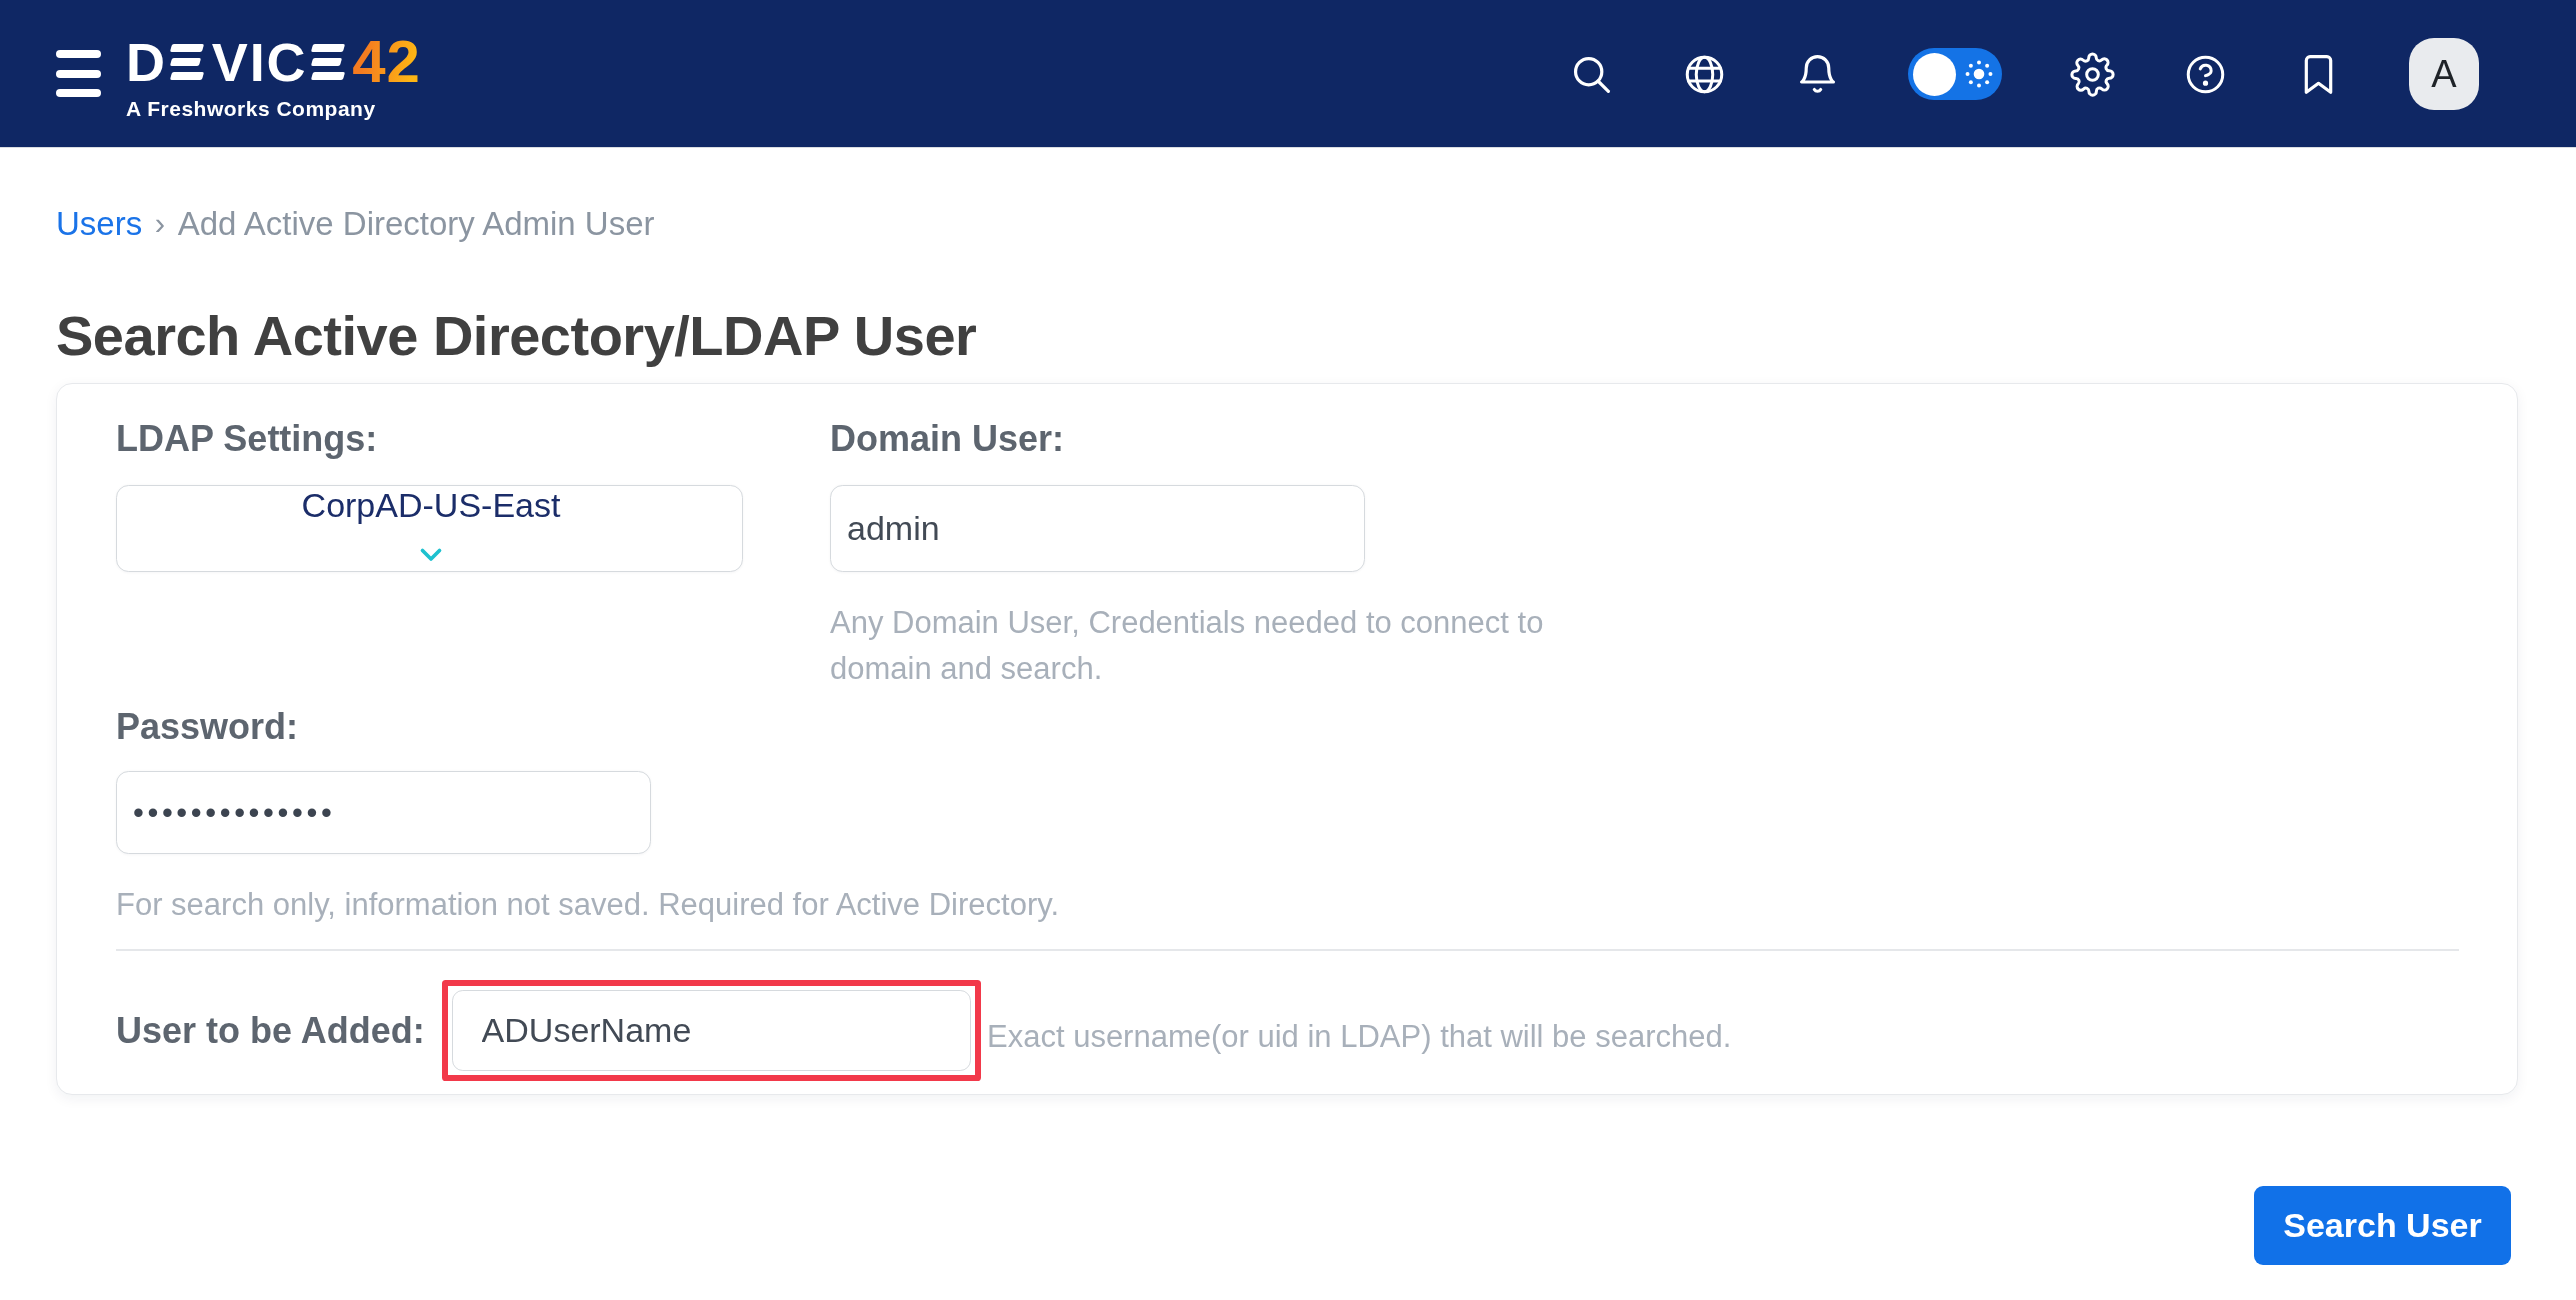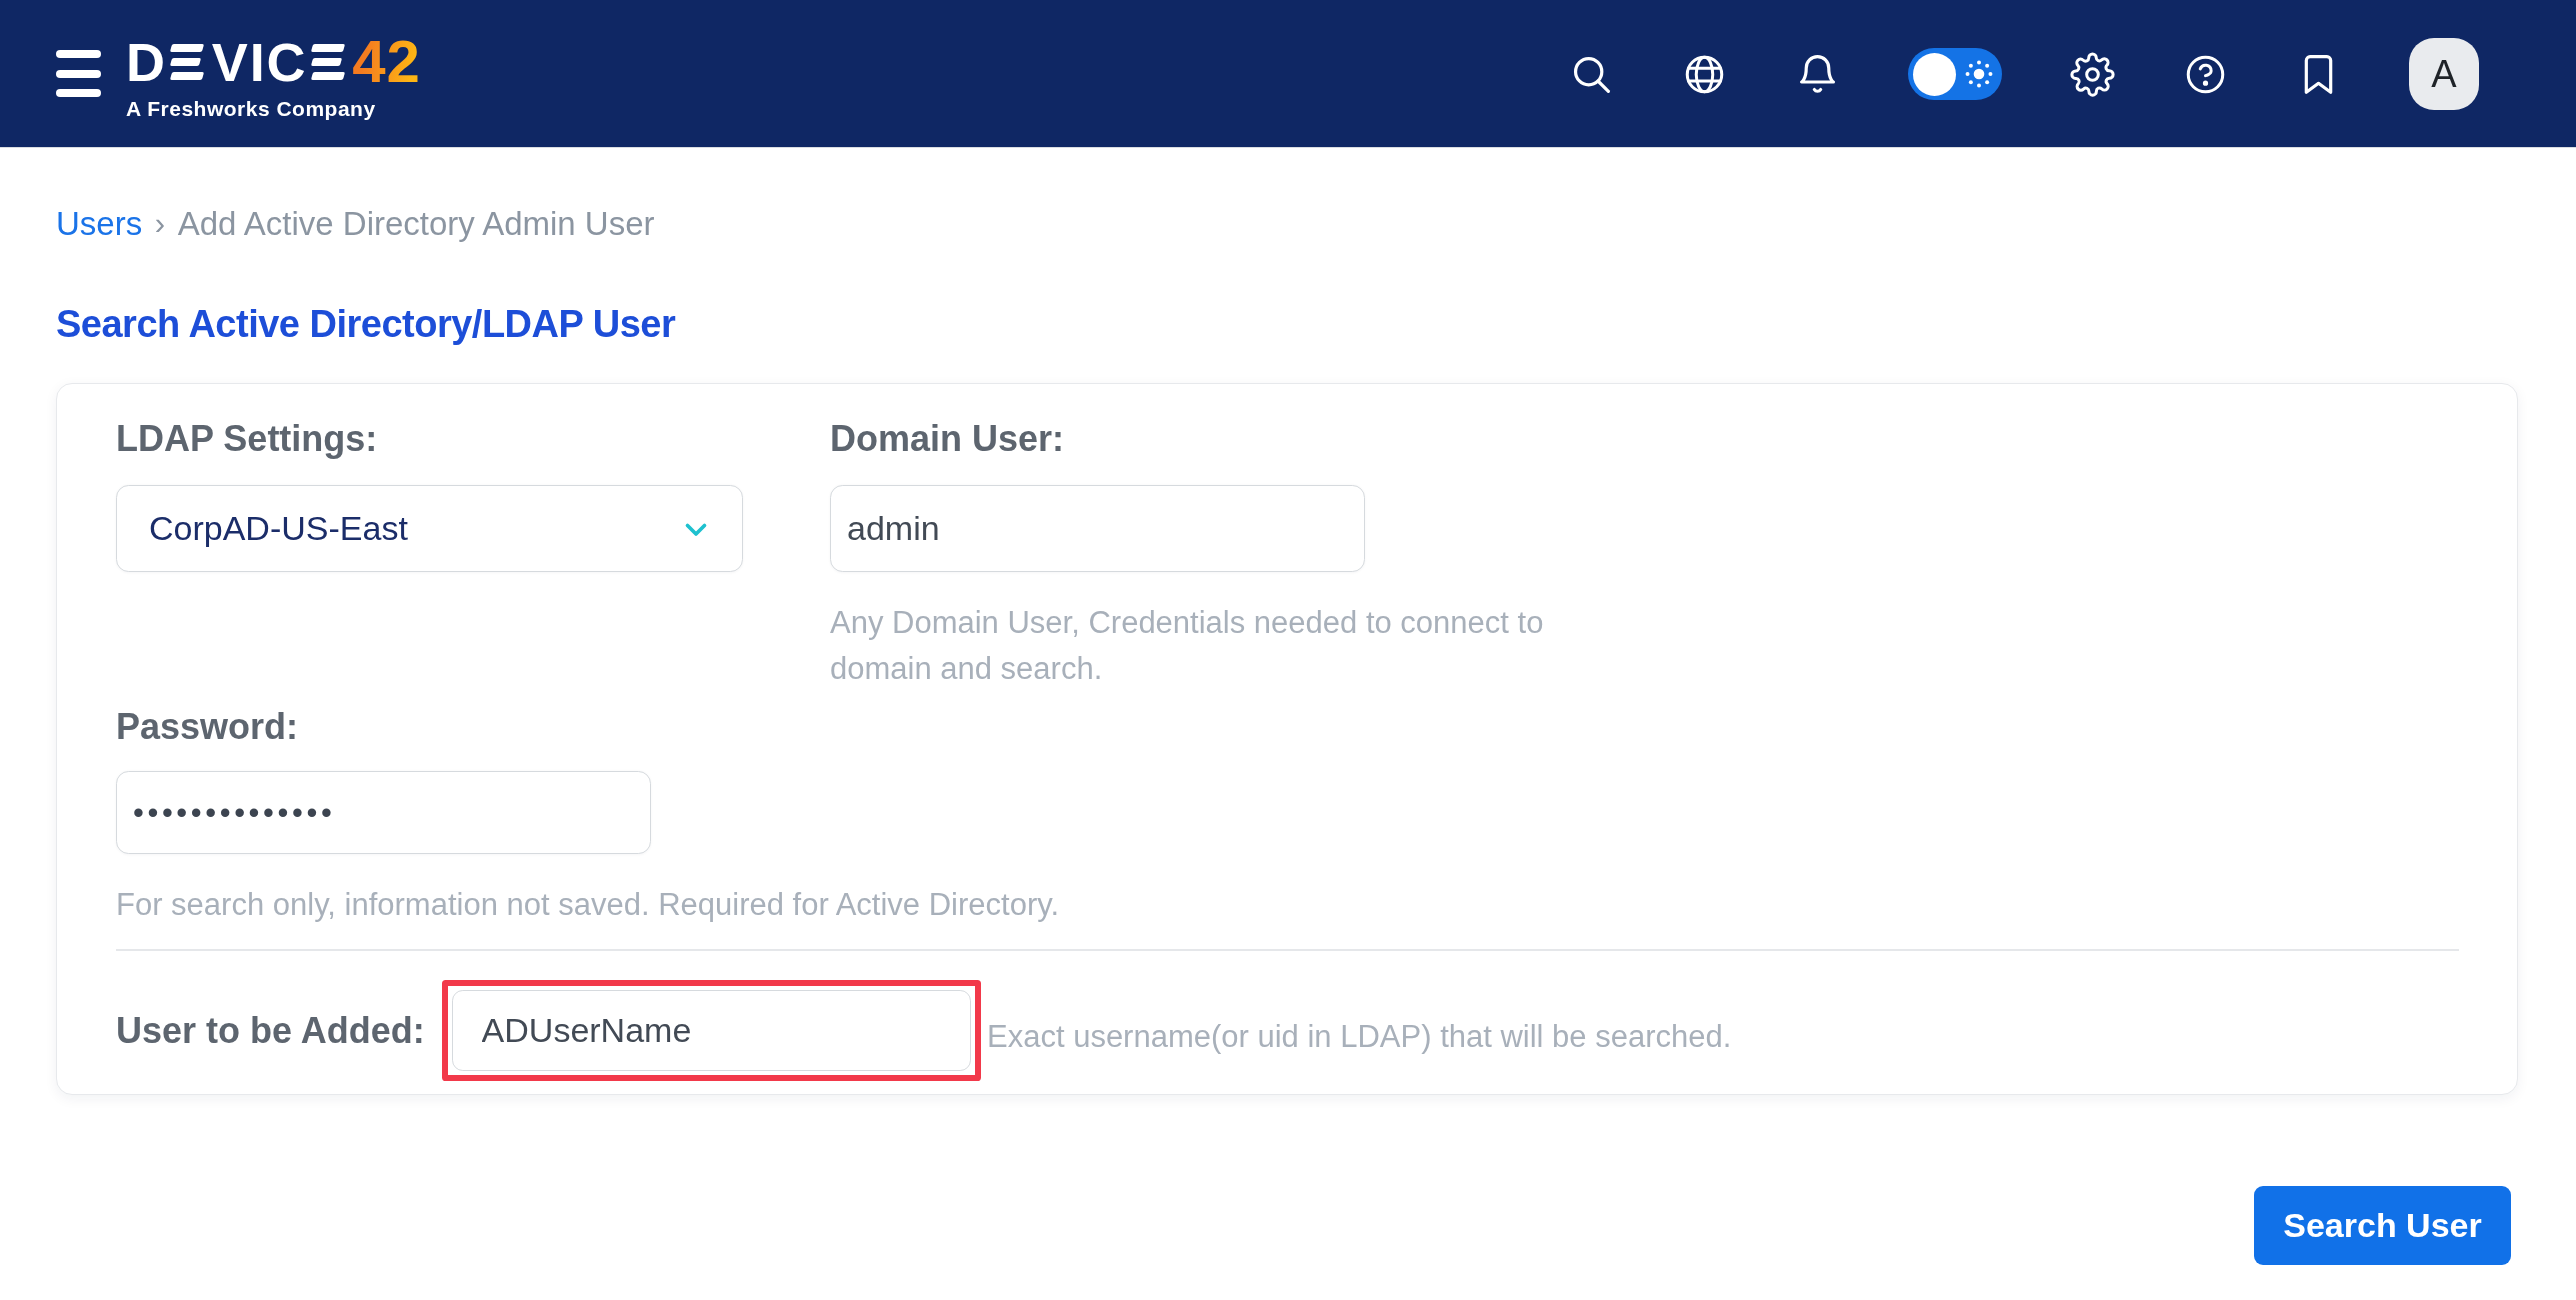--- a/index.html
+++ b/index.html
@@ -44,21 +44,21 @@
     display:flex; align-items:center; justify-content:center;
     color:#1f2328; font-size:38px; font-weight:500; cursor:pointer;
   }
 
   
   .breadcrumb { position:absolute; left:56px; top:205px; font-size:33px; display:flex; gap:12.6px; align-items:center; }
   .breadcrumb .bc-link { color:#1a73e8; font-weight:500; text-decoration:none; cursor:pointer; }
   .breadcrumb .bc-sep { color:#8b95a1; font-size:31px; }
   .breadcrumb .bc-current { color:#8b95a1; }
 
-  .page-title { position:absolute; left:56px; top:303px; font-size:38px; font-weight:700; color:#1d4ed8; letter-spacing:-0.5px; }
+  .page-title { position:absolute; left:56px; top:303px; font-size:56px; font-weight:700; color:#404040; letter-spacing:-0.5px; }
 
   
   .card {
     position:absolute; left:56px; top:383px; width:2462px; height:712px;
     background:#ffffff; border:0.9px solid #e7e9ec; border-radius:16px;
     box-shadow:0 3.6px 12.6px rgba(20,30,60,0.06);
   }
   .field-label { position:absolute; font-size:36px; font-weight:600; color:#5d656f; }
   .helper { position:absolute; font-size:31px; color:#a8b0ba; line-height:46px; }
 
@@ -201,21 +201,21 @@
     <a class="bc-link">Users</a>
     <span class="bc-sep">›</span>
     <span class="bc-current">Add Active Directory Admin User</span>
   </div>
 
   <h1 class="page-title">Search Active Directory/LDAP User</h1>
 
   <div class="card">
 
     <div class="field-label" style="left:59px; top:34px;">LDAP Settings:</div>
-    <div class="select" style="left:59px; top:101px; width:627px; height:87px;">
+    <div class="select" style="left:59px; top:101px; width:627px; height:87px;flex-direction:column;">
       <span class="select-value">CorpAD-US-East</span>
       <svg viewBox="0 0 24 24" fill="none" stroke="#1ec1cf" stroke-width="2.6" stroke-linecap="round" stroke-linejoin="round">
         <polyline points="6 9.5 12 15.5 18 9.5"></polyline>
       </svg>
     </div>
 
     <div class="field-label" style="left:773px; top:34px;">Domain User:</div>
     <input class="text-input" style="left: 773px; top: 101px; width: 535px; height: 87px;" type="text" value="admin">
     <div class="helper" style="left:773px; top:216px; width:811px;">Any Domain User, Credentials needed to connect to domain and search.</div>
 

